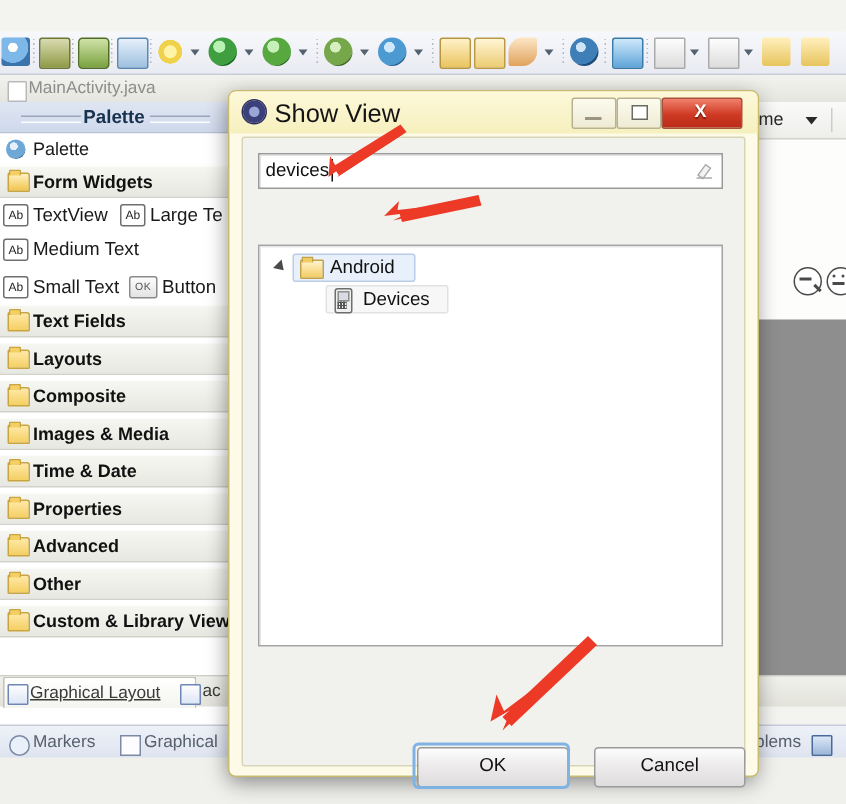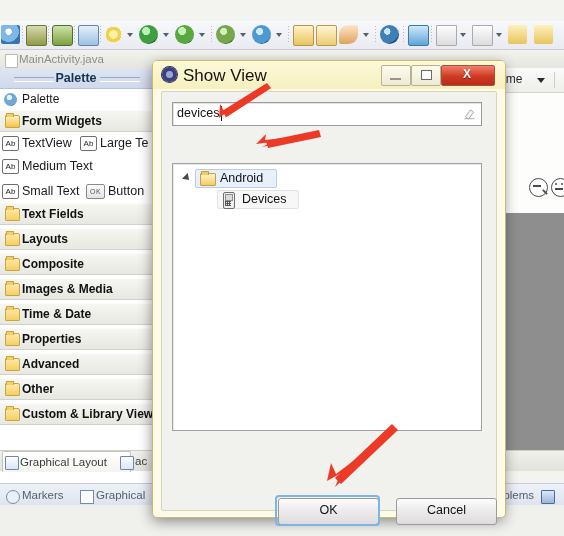--- a/index.html
+++ b/index.html
@@ -307,21 +307,21 @@
   <div class="pal-row cat" style="top:378px;">
     <span class="folder-ico"></span>
     <span class="txt">Other</span>
   </div>
   <div class="pal-row cat" style="top:403px;">
     <span class="folder-ico"></span>
     <span class="txt">Custom &amp; Library View</span>
   </div>
 
   <div class="bot-tabrow">
-    <div class="bot-tab sel" style="left:2px;padding-right:23px;">
+    <div class="bot-tab sel" style="left:2px;padding-right:23px;text-decoration:underline;">
       <span class="bt-ico"></span>
       <span>Graphical Layout</span>
     </div>
     <div class="bot-tab" style="left:118px;padding-right:6px;">
       <span class="bt-ico"></span>
       <span>ac</span>
     </div>
   </div>
 
   <div class="view-tabrow">

